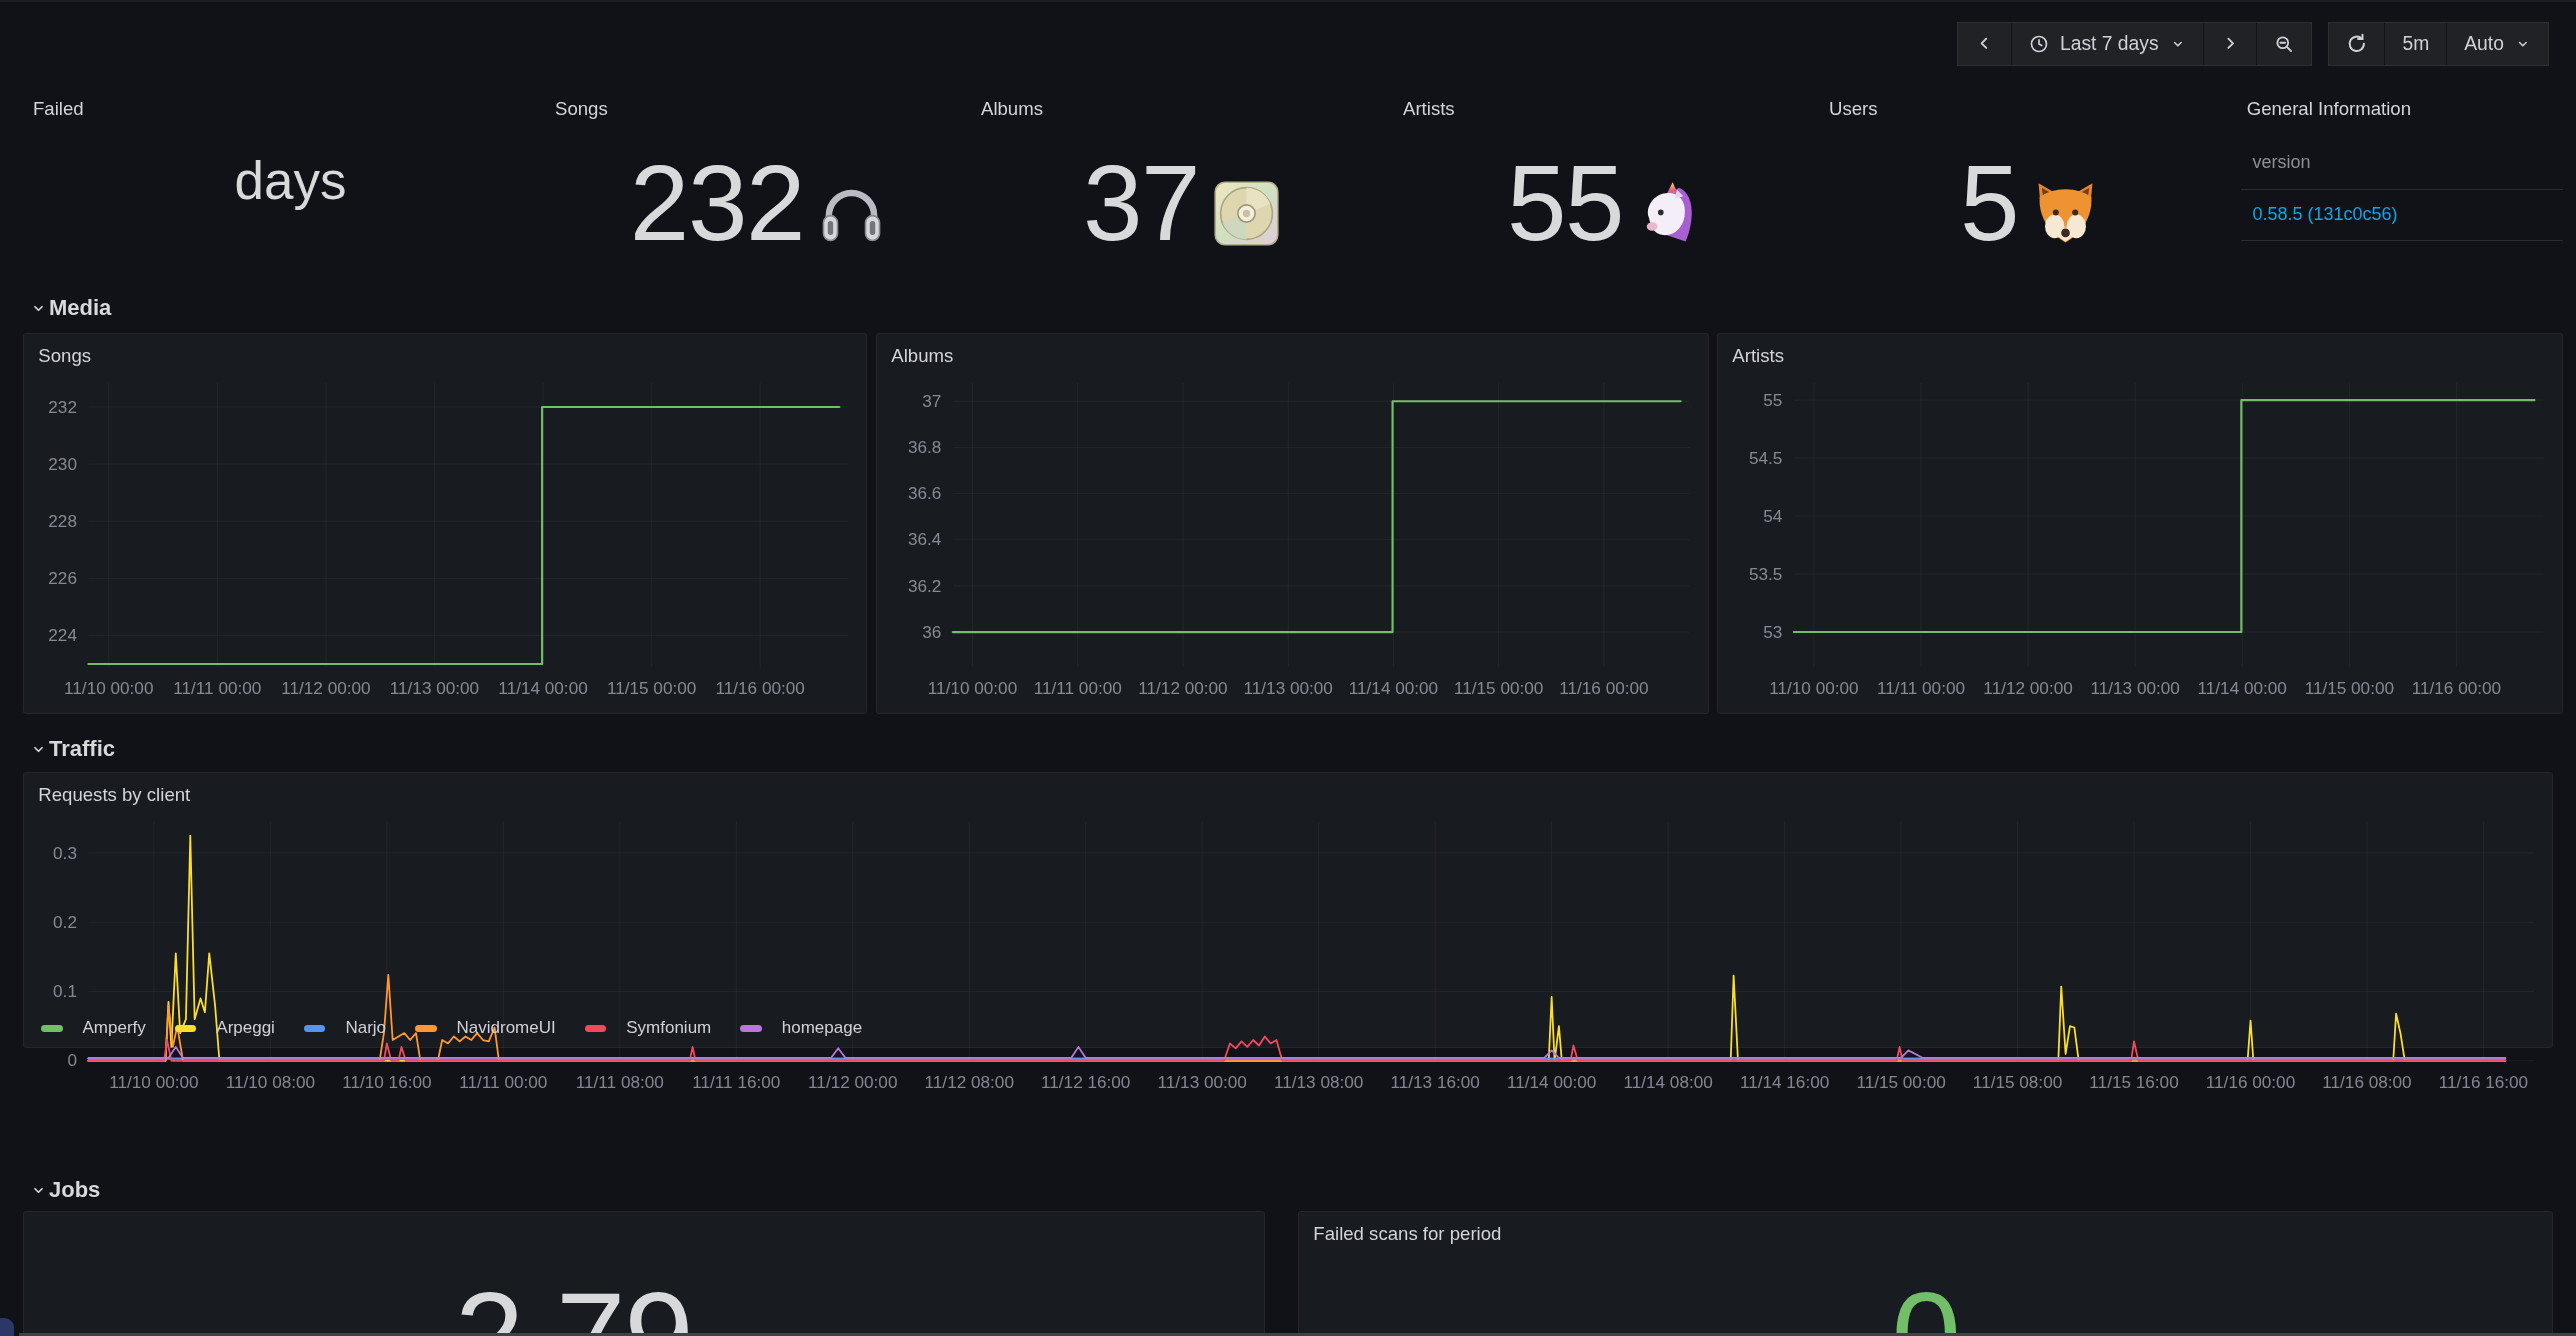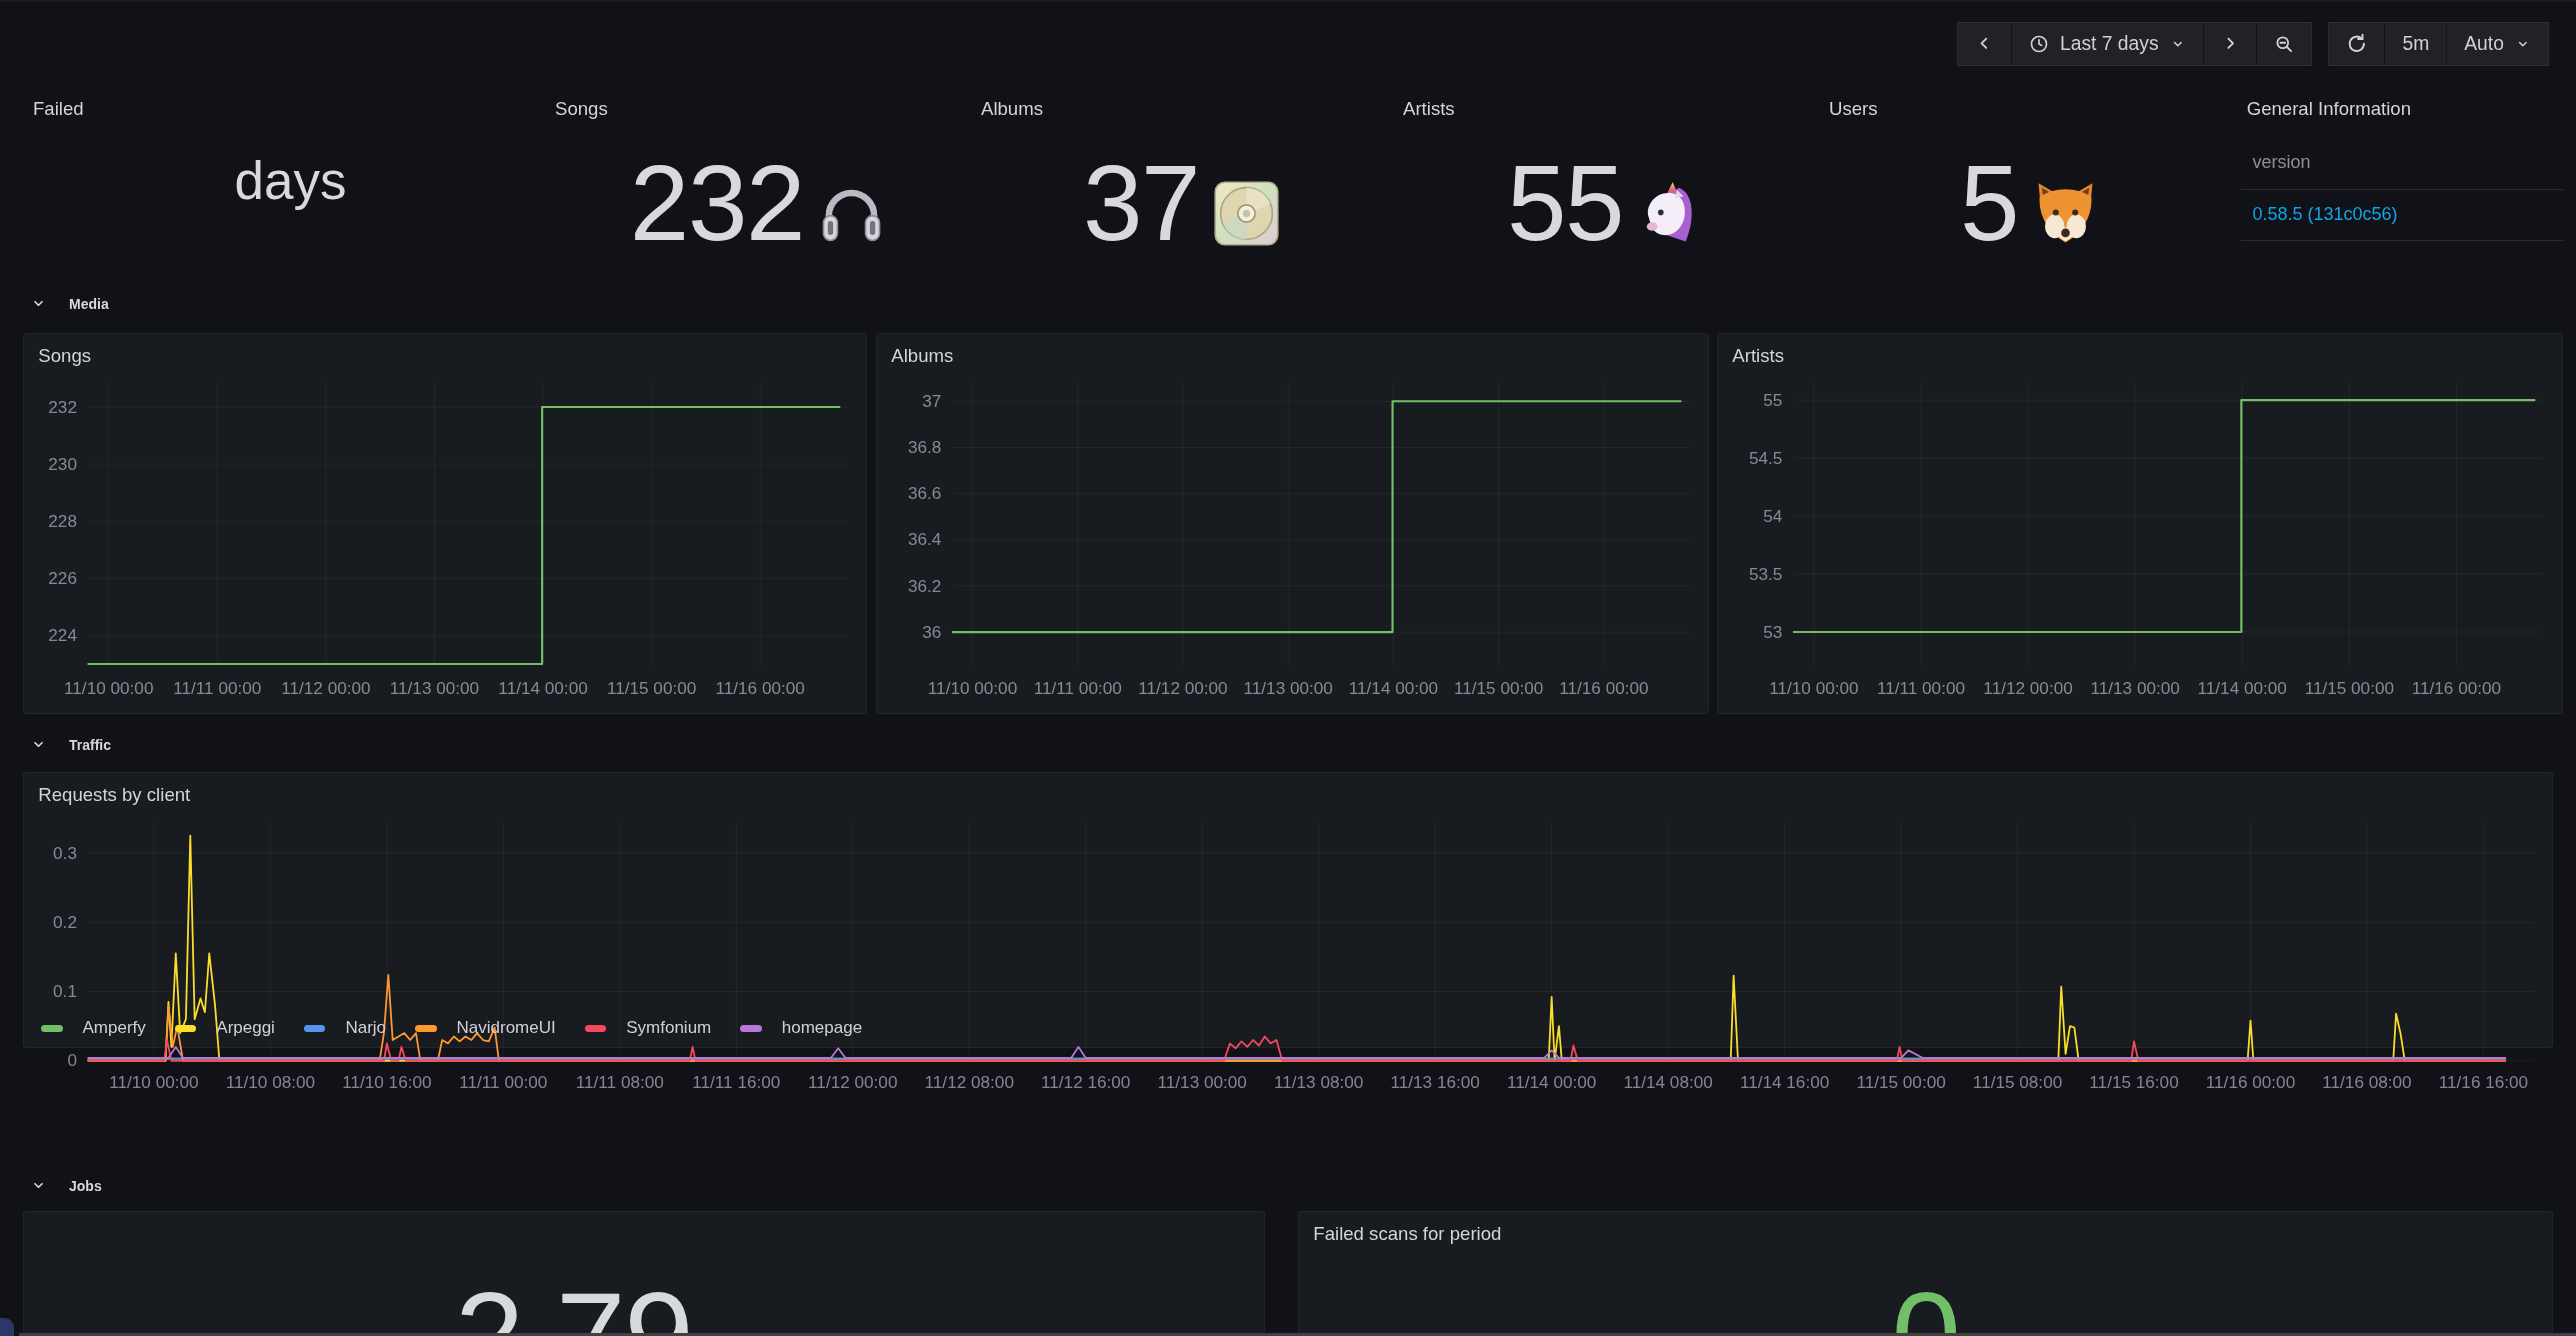--- a/index.html
+++ b/index.html
@@ -23,21 +23,21 @@
   .stat-value{font-size:107px;font-weight:500;color:#d8d9da;line-height:1;letter-spacing:-1.4px;}
   .stat-unit{font-size:53px;font-weight:500;color:#d8d9da;margin-left:13px;}
   .stat-emoji{width:69px;height:69px;align-self:center;margin-left:13px;transform:translateY(10px);}
   
   .gi{padding-top:11.4px;}
   .gi-title{font-size:18.6px;color:#d3d4dc;margin-left:5.7px;}
   .gi-col{font-size:18px;color:#8e8e99;margin:31.5px 0 0 11.4px;}
   .gi-div{height:0.7px;background:rgba(204,204,220,0.14);margin-top:15.7px;}
   .gi-val{font-size:18px;color:#0ea5e9;margin:14.3px 0 14.3px 11.4px;}
   
-  .section-header{position:absolute;left:30px;display:flex;align-items:center;gap:22px;font-size:14px;font-weight:600;color:#d8d9da;cursor:pointer;}
+  .section-header{position:absolute;left:30px;display:flex;align-items:center;gap:2px;font-size:22px;font-weight:600;color:#d8d9da;cursor:pointer;}
   .section-header svg{display:block;}
   
   .panel{position:absolute;background:#181b1f;border:0.7px solid #24262b;border-radius:2.9px;box-sizing:border-box;}
   .panel-title{font-size:18.6px;font-weight:500;color:#d3d4dc;padding:11.4px 0 0 14.3px;cursor:pointer;white-space:nowrap;}
   .chart-box{position:absolute;left:10px;right:10px;top:40px;bottom:7.2px;}
   .chart-box.with-legend{bottom:49px;}
   .legend{position:absolute;left:17px;bottom:8.6px;display:flex;gap:29px;align-items:center;}
   .legend-item{display:flex;align-items:center;gap:20px;font-size:17px;color:#d0d1d8;cursor:pointer;}
   .legend-swatch{width:21.5px;height:7.2px;border-radius:3.6px;}
   

